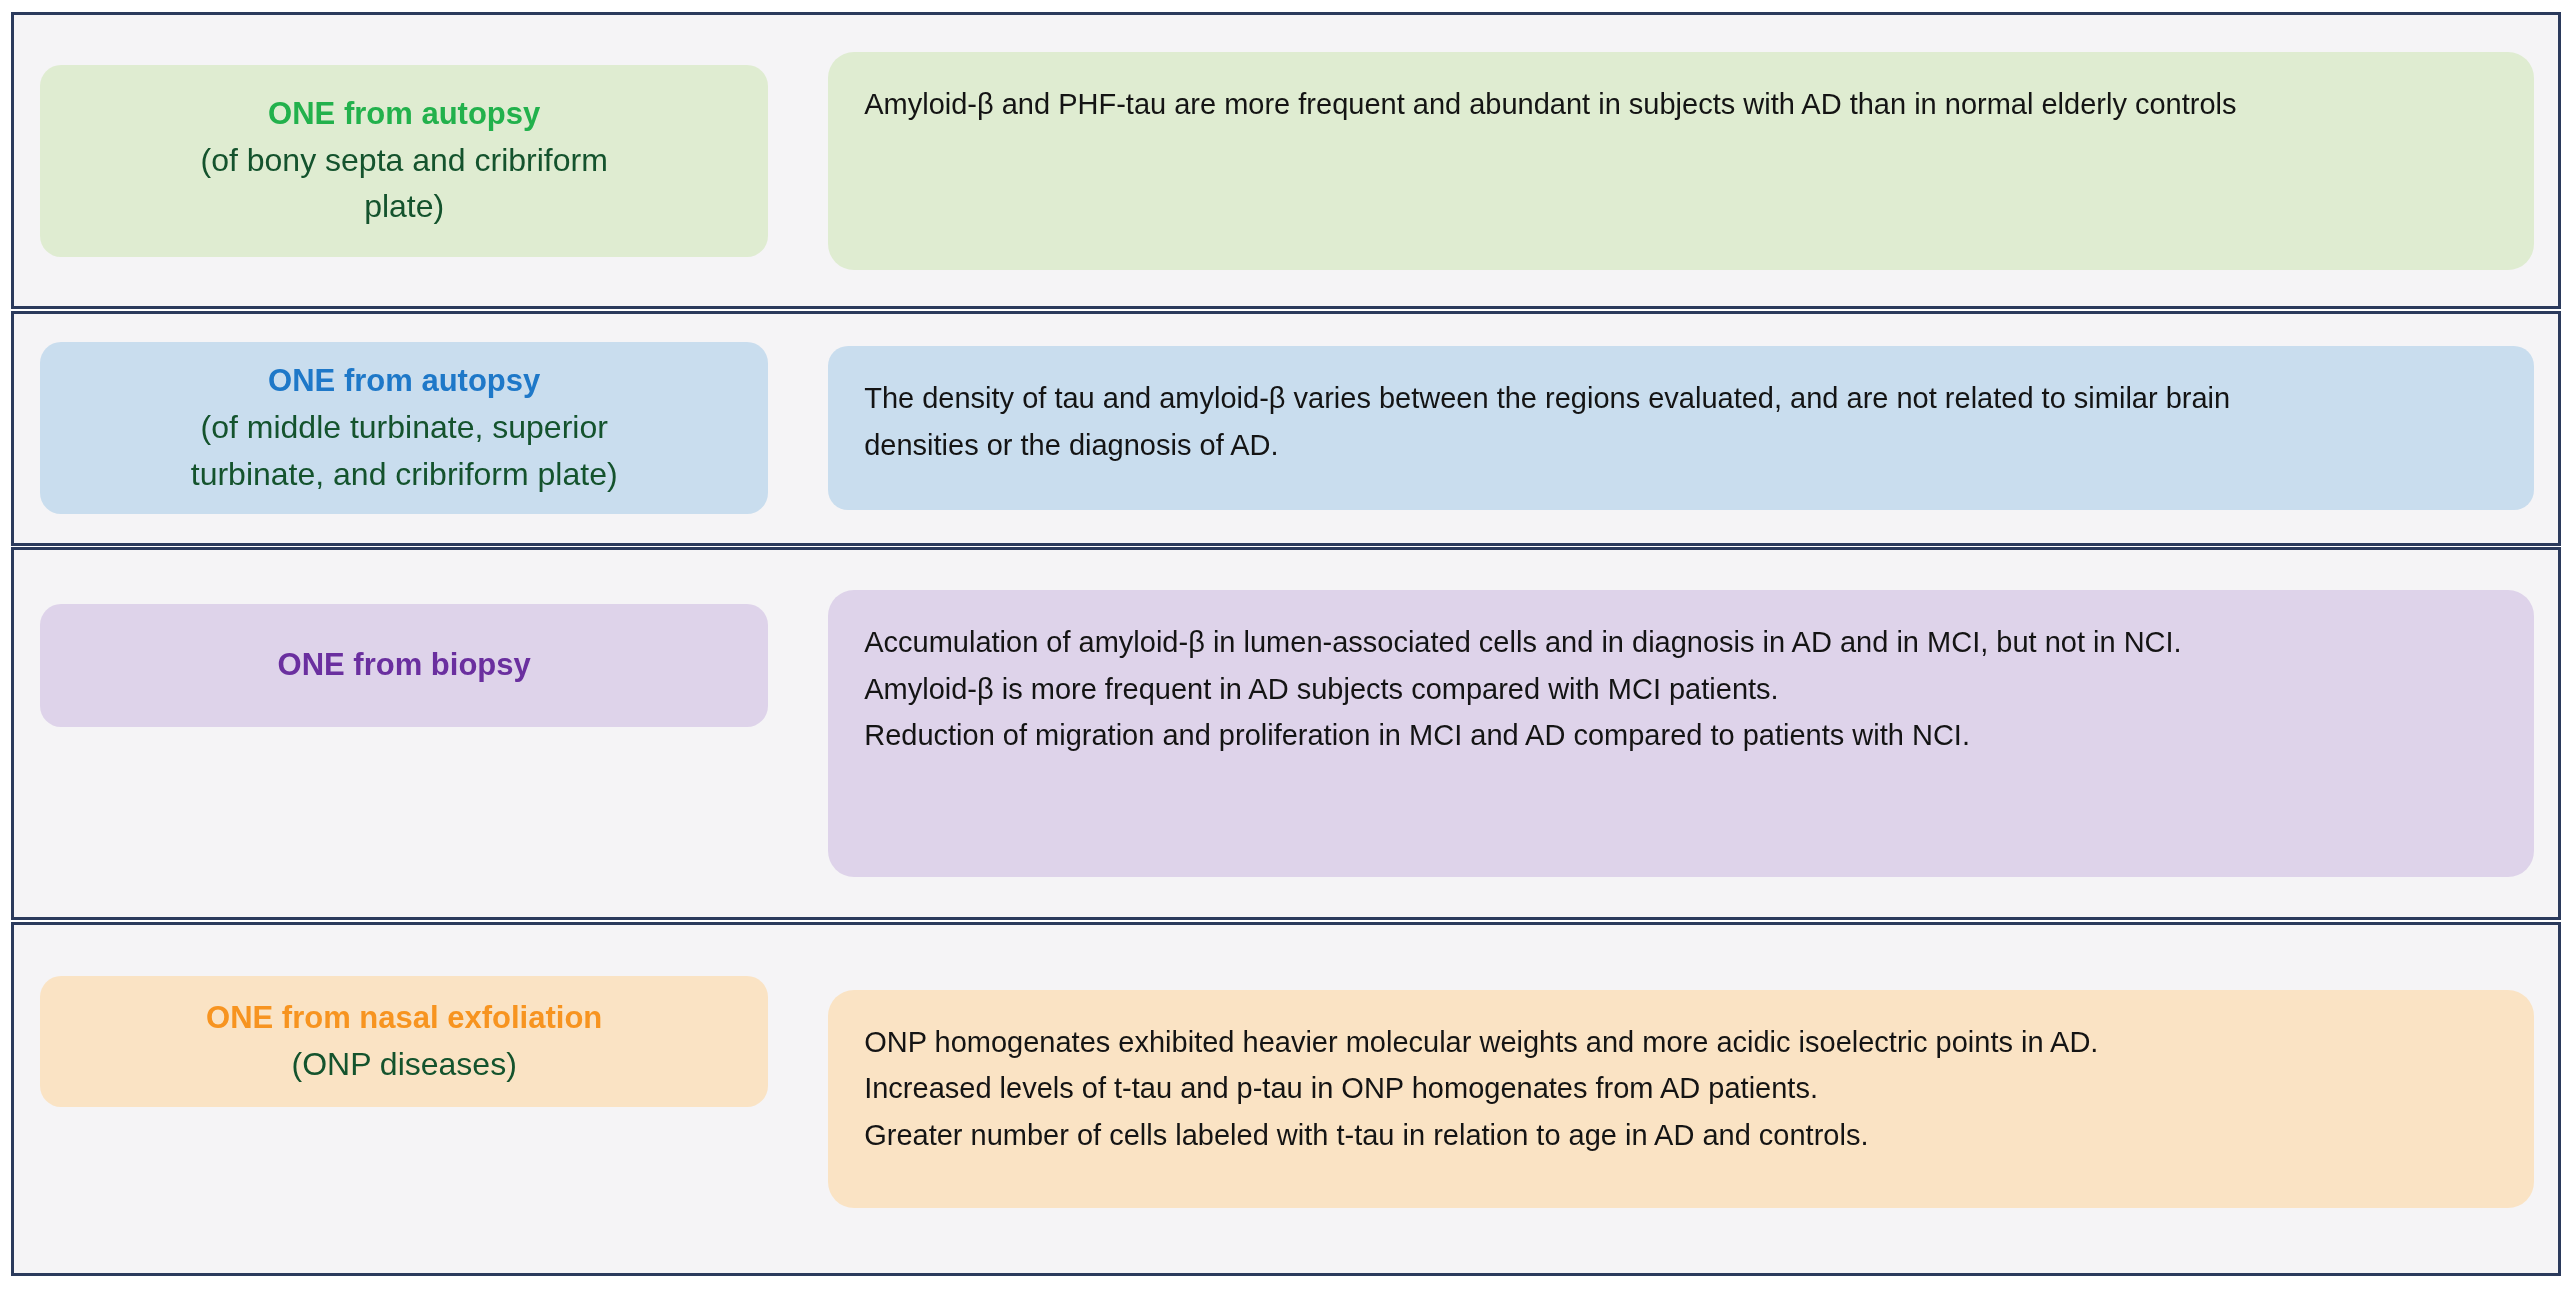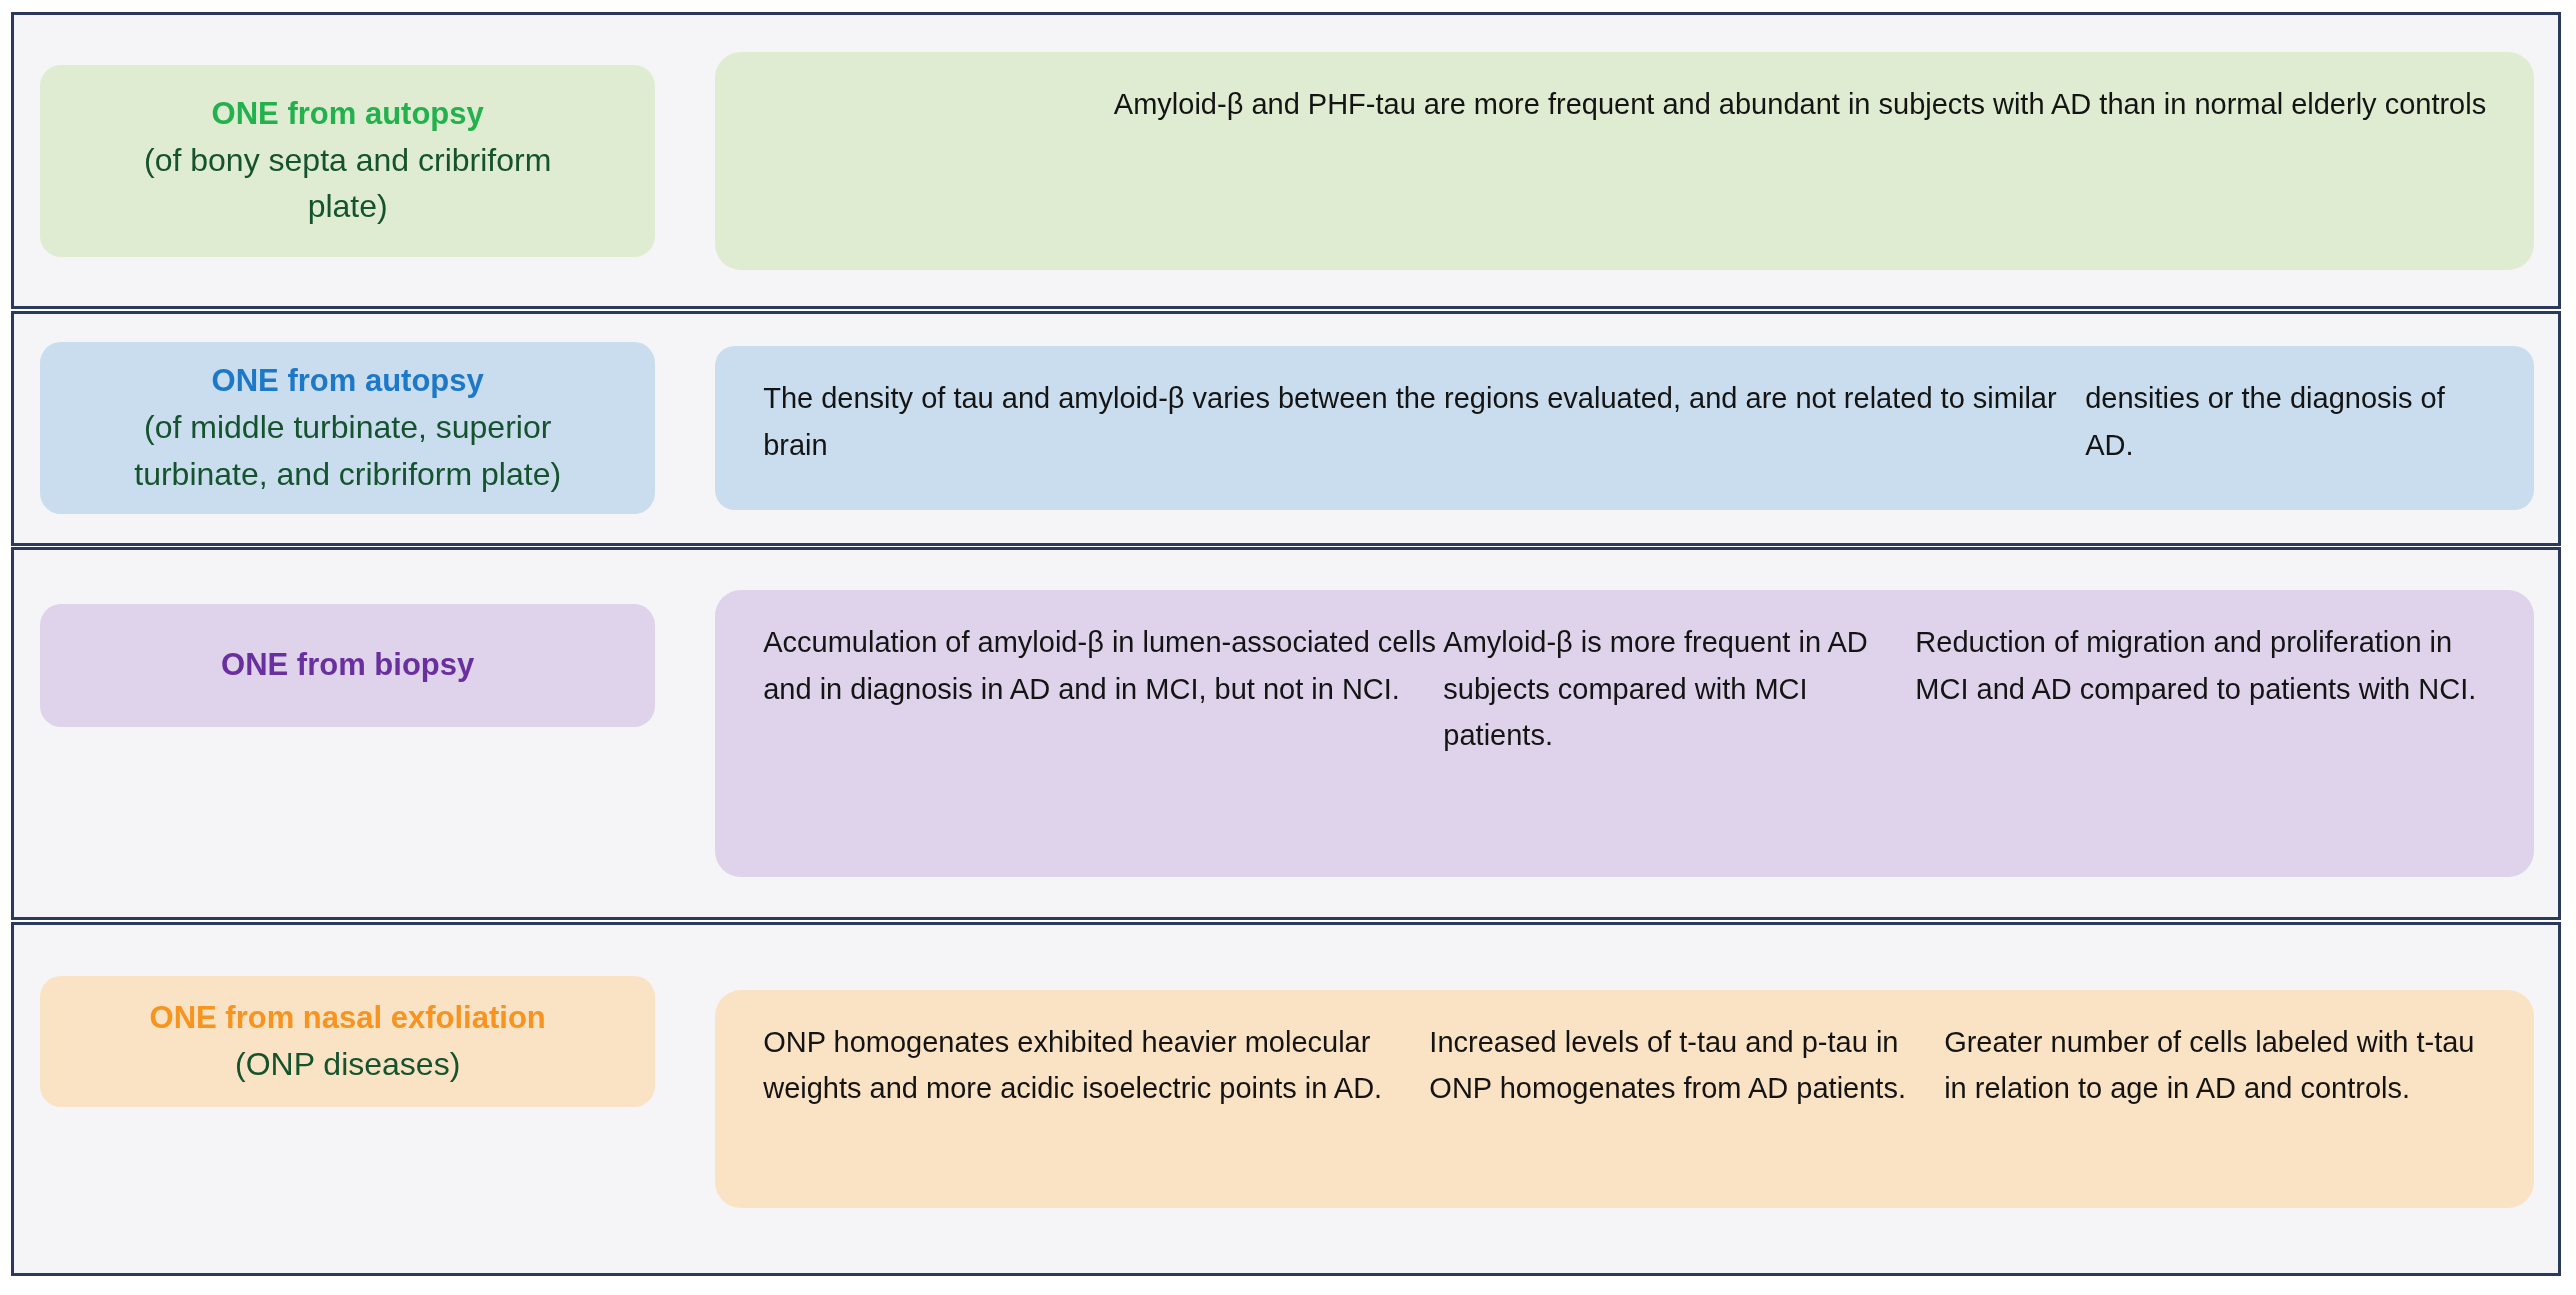--- a/index.html
+++ b/index.html
@@ -29,45 +29,45 @@
     align-items: center;
     padding: 0 24px 0 26px;
     box-sizing: border-box;
   }
   .row-1 { min-height: 297px; }
   .row-2 { min-height: 235px; }
   .row-3 { min-height: 373px; }
   .row-4 { min-height: 354px; }
 
   .label-box {
-    width: 615px;
+    width: 728px;
     flex: 0 0 auto;
     border-radius: 21px;
     display: flex;
     flex-direction: column;
     justify-content: center;
     align-items: center;
     text-align: center;
     box-sizing: border-box;
     padding: 17.3px 21px;
   }
   .row-1 .label-box { min-height: 192px; }
   .row-2 .label-box { min-height: 169px; }
   .row-3 .label-box { min-height: 123px; align-self: flex-start; margin-top: 54px; }
   .row-4 .label-box { min-height: 131px; align-self: flex-start; margin-top: 51px; }
 
   .content-box {
     flex: 1 1 auto;
     margin-left: 60px;
     border-radius: 26px;
     display: flex;
-    flex-direction: row;
-    justify-content: flex-end;
+    flex-direction: column;
+    justify-content: flex-start;
     box-sizing: border-box;
-    padding: 29px 48px;
+    padding: 29px 36px;
   }
   .row-1 .content-box { min-height: 218px; }
   .row-2 .content-box { min-height: 164px; border-radius: 20px; }
   .row-3 .content-box { min-height: 287px; }
   .row-4 .content-box { min-height: 218px; }
 
   .label-title {
     font-size: 31px;
     font-weight: bold;
     line-height: 1.45;

